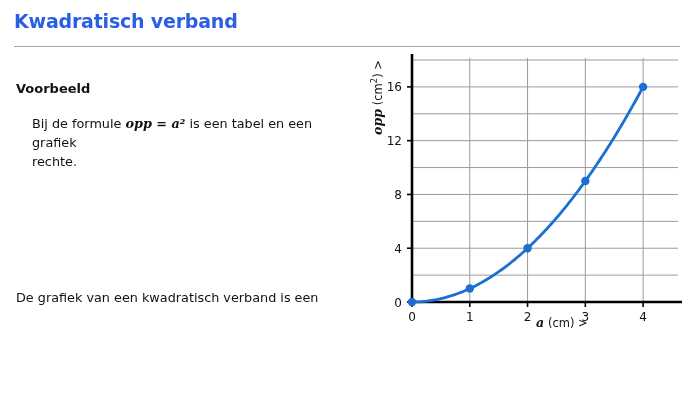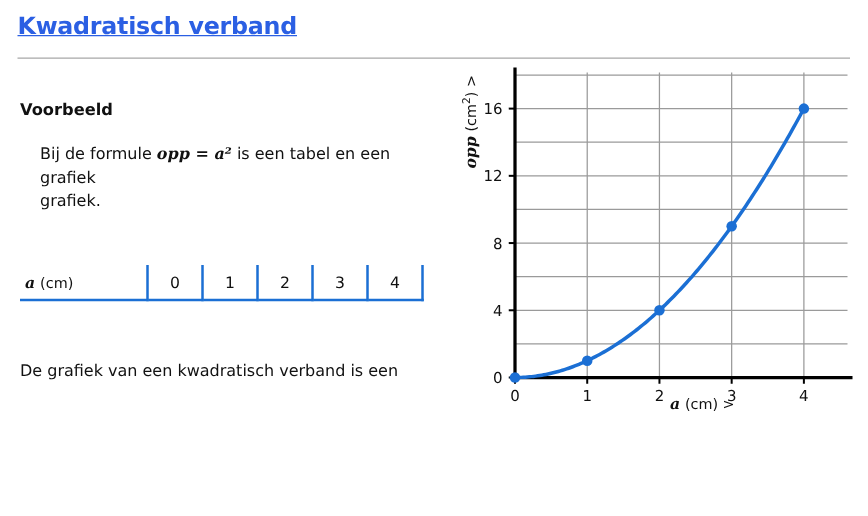--- a/index.html
+++ b/index.html
@@ -23,21 +23,20 @@
   
   .title {
     position: absolute;
     left: 14px;
     top: 10px;
     font-size: 19px;
     font-weight: bold;
     color: #2b5fe3;
     letter-spacing: -0.2px;
     white-space: nowrap;
-    text-decoration: underline;
   }
   .header-rule {
     position: absolute;
     left: 14px;
     top: 46px;
     width: 666px;
     height: 1px;
     background: #a8a8a8;
   }
 
@@ -156,43 +155,35 @@
 
   <div class="title">Kwadratisch verband</div>
   <div class="header-rule"></div>
 
   <div class="left-col">
 
     <p class="sub-head">Voorbeeld</p>
 
     <p class="para para-example">
       <span>Bij de formule </span><span class="formula">opp = a²</span><span> is een tabel en een grafiek</span><br>
-      <span>grafiek.</span>
+      <span>rechte.</span>
     </p>
   </div>
 
   <div class="table-wrap">
     <table class="vals">
       <colgroup>
         <col style="width:102px">
         <col style="width:44px">
         <col style="width:44px">
         <col style="width:44px">
         <col style="width:44px">
         <col style="width:44px">
       </colgroup>
       <tbody>
-        <tr class="top">
-          <td class="rowhead"><span class="var-it">a</span> <span class="unit">(cm)</span></td>
-          <td>0</td>
-          <td>1</td>
-          <td>2</td>
-          <td>3</td>
-          <td>4</td>
-        </tr>
       </tbody>
     </table>
   </div>
 
   <div class="closing-wrap">
     <p class="para para-closing">
       <span>De grafiek van een kwadratisch verband is een</span><br>
     </p>
   </div>
 

